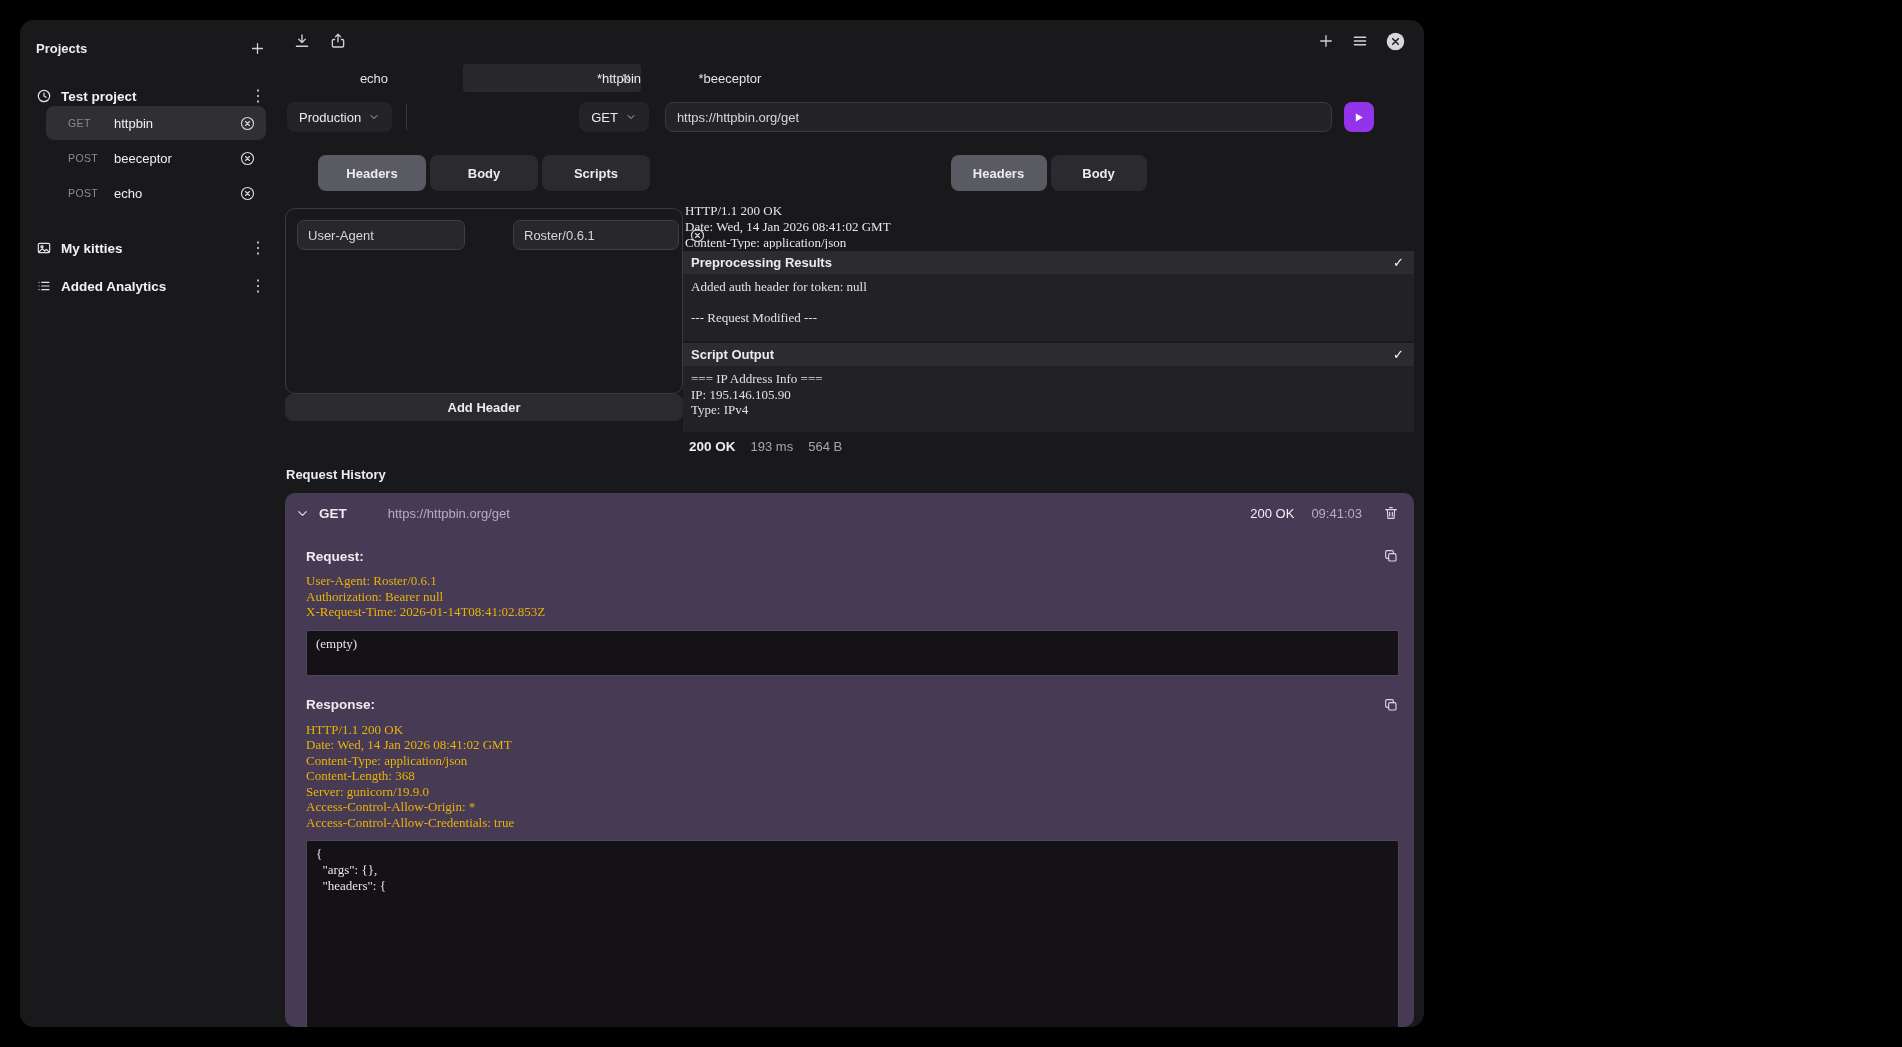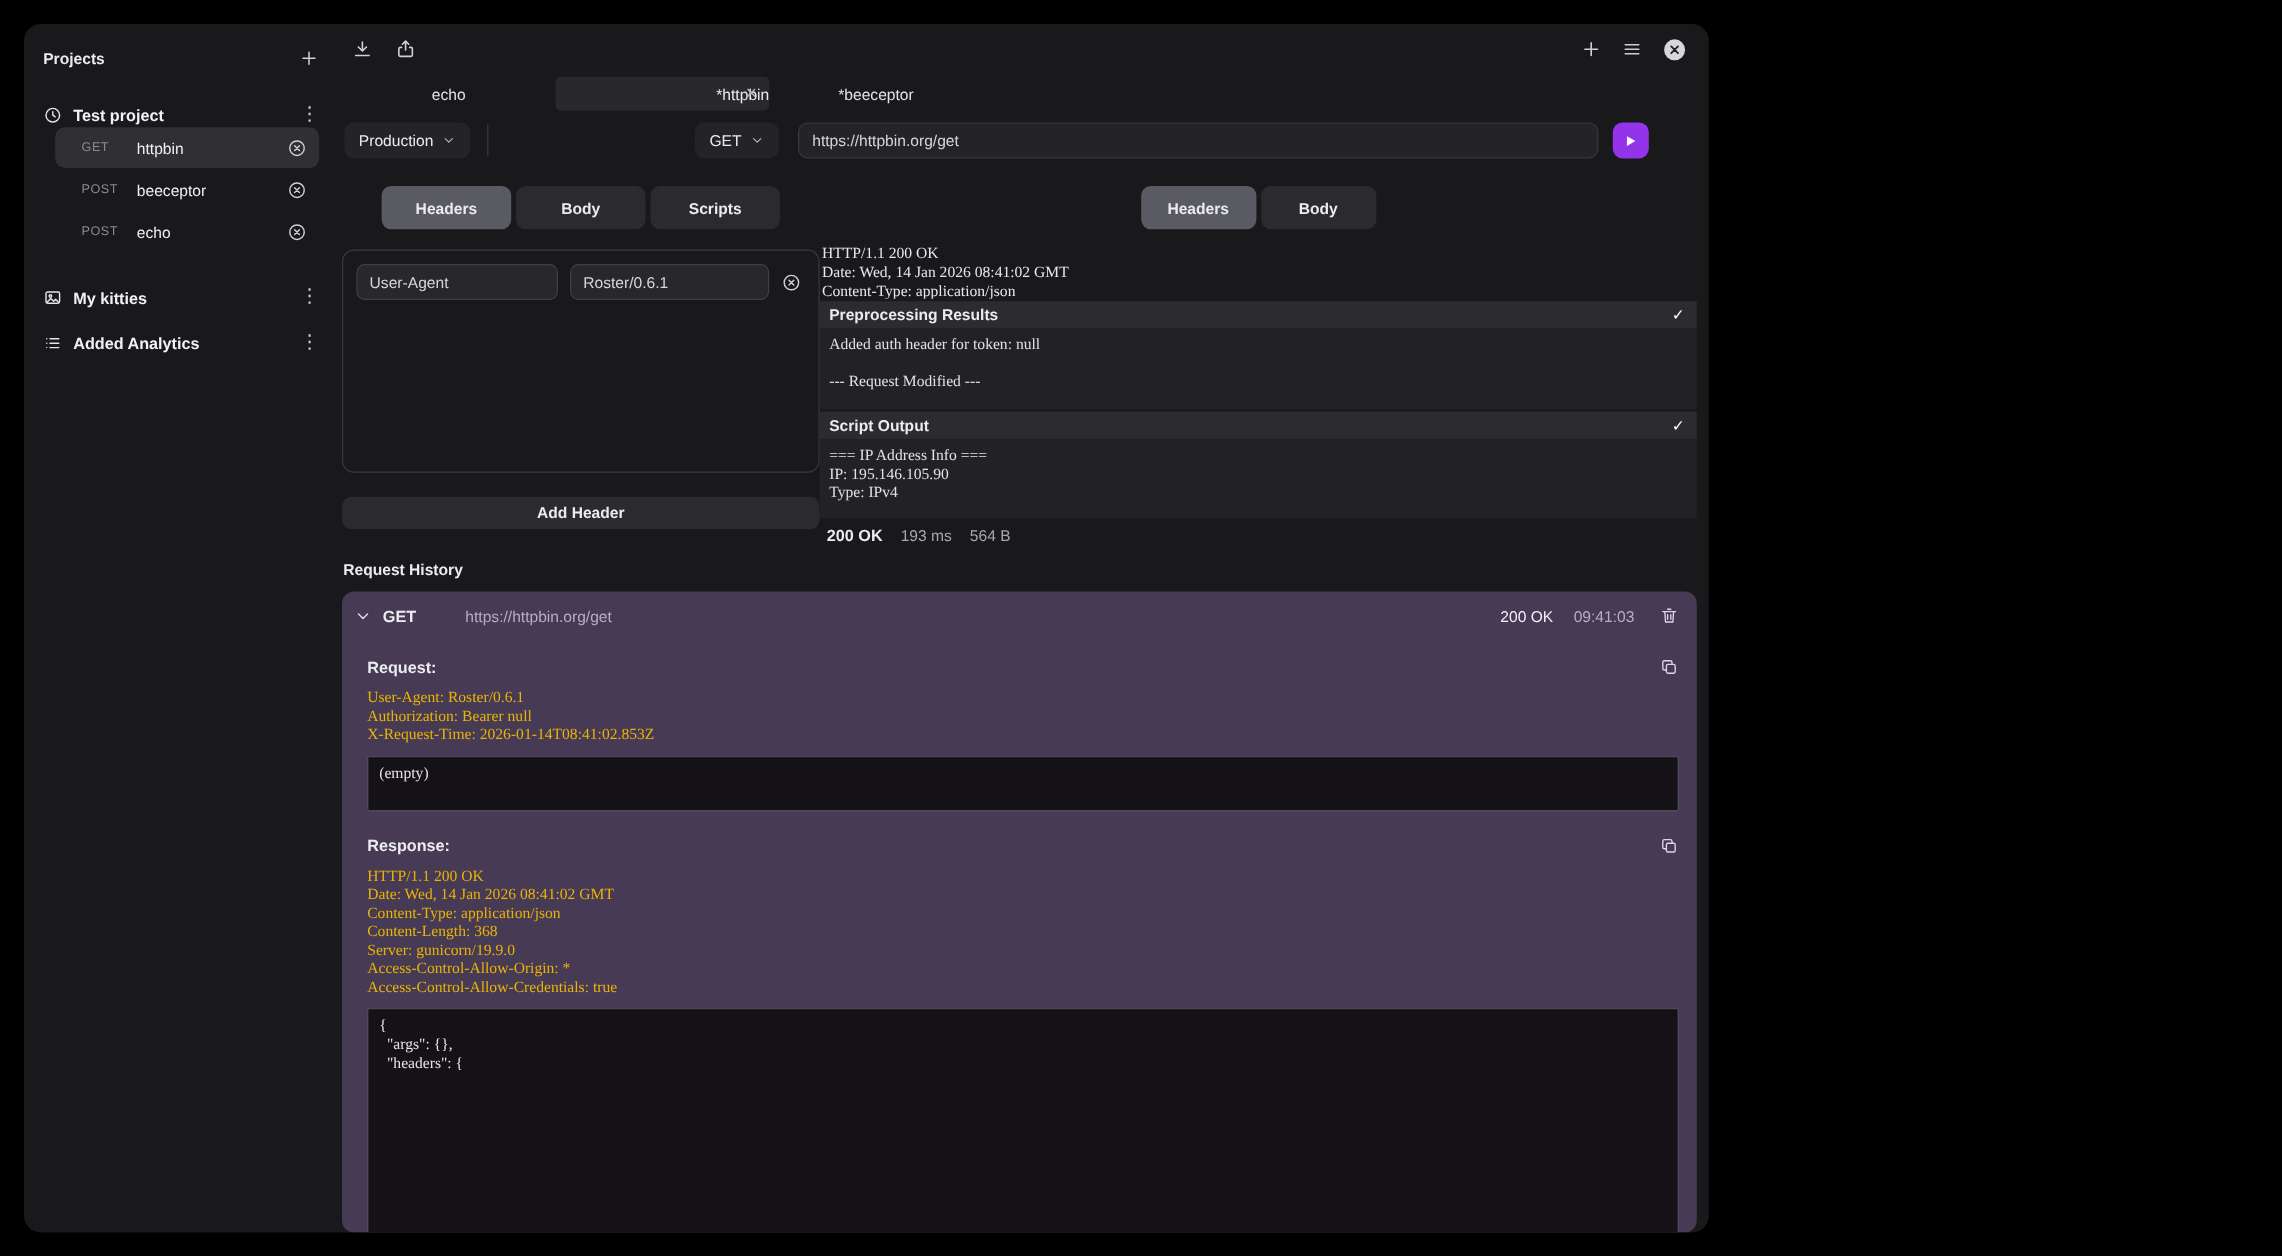--- a/index.html
+++ b/index.html
@@ -53,22 +53,22 @@
   .left-panel{width:398px;flex:0 0 398px;display:flex;flex-direction:column;}
   .tabbtns{display:flex;gap:4px;justify-content:center;}
   .tabbtn{height:36px;min-width:108px;background:#2a2a2f;border:none;border-radius:8px;color:#ececee;
     font-size:13px;font-weight:600;font-family:inherit;cursor:pointer;padding:0 18px;box-sizing:border-box;}
   .tabbtn.active{background:#5a5a62;}
   .headers-card{margin-top:17px;height:186px;border:1px solid #3a3a40;border-radius:10px;
     padding:11px;box-sizing:border-box;}
   .header-row{display:flex;gap:10px;align-items:center;}
   .hdr-input{height:30px;background:#28282c;border:1px solid #3e3e44;border-radius:7px;color:#d6d6da;
     font-size:13px;padding:0 10px;font-family:inherit;outline:none;box-sizing:border-box;}
-  .hdr-key{width:168px;}.hdr-val{width:166px;}
-  .add-header{margin-top:20px;height:27px;background:#2a2a2f;border:none;border-radius:8px;color:#ececee;
+  .hdr-key{width:168px;}.hdr-val{width:166px;margin-left:38px;}
+  .add-header{margin-top:0;height:27px;background:#2a2a2f;border:none;border-radius:8px;color:#ececee;
     font-size:13px;font-weight:700;font-family:inherit;cursor:pointer;}
 
   .right-panel{flex:1;display:flex;flex-direction:column;min-width:0;}
   .right-panel .tabbtn{min-width:96px;}
   .mono{font-family:Liberation Serif, serif;white-space:pre;}
   .resp-preview{margin-top:12px;height:46px;overflow:hidden;font-size:13px;line-height:16px;
     color:#e8e8ec;padding-left:2px;}
   .section-bar{margin-top:2px;height:23px;background:#2b2b30;display:flex;align-items:center;
     justify-content:space-between;padding:0 10px 0 8px;font-size:13px;font-weight:700;}
   .check{font-size:13px;font-weight:400;color:#fff;}

